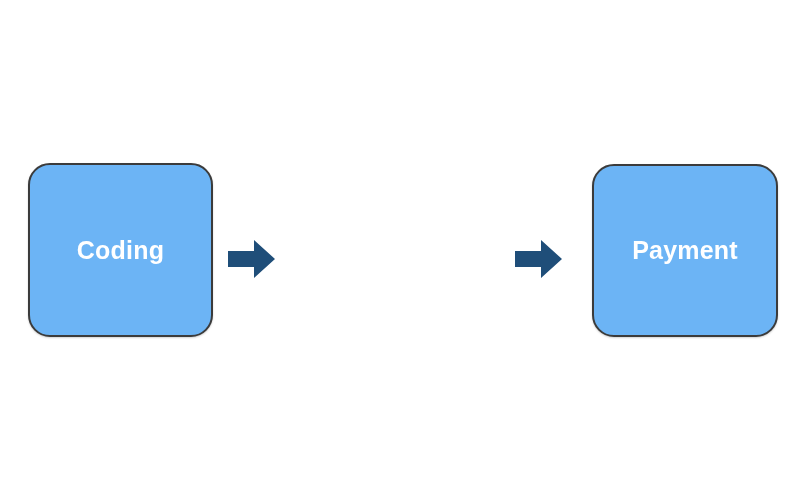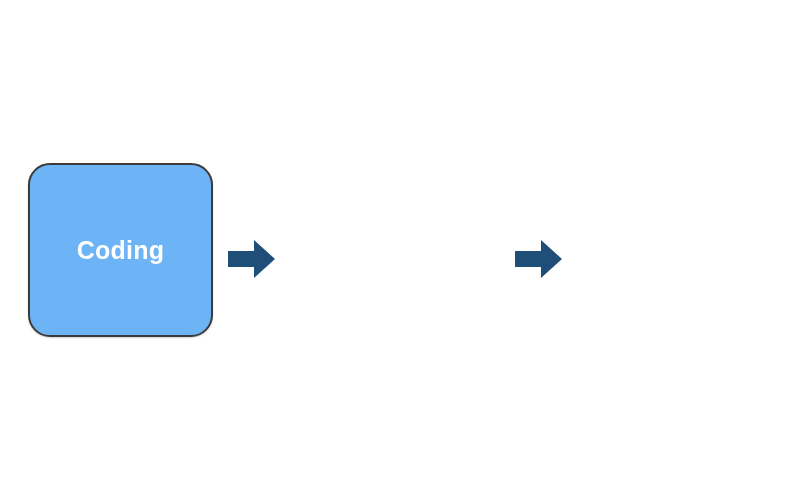--- a/index.html
+++ b/index.html
@@ -77,15 +77,18 @@
       </svg>
     </div>
 
 
     <div class="connector-arrow" id="arrow-1">
       <svg viewBox="0 0 48 42" xmlns="http://www.w3.org/2000/svg" aria-hidden="true">
         <polygon points="0,13 26,13 26,2 47,21 26,40 26,29 0,29" fill="#1F4E79"></polygon>
       </svg>
     </div>
 
+    <div class="node-box" id="node-2">
+      <span class="node-label">Payment</span>
+    </div>
 
   </div>
 </div>
 
 </body></html>

